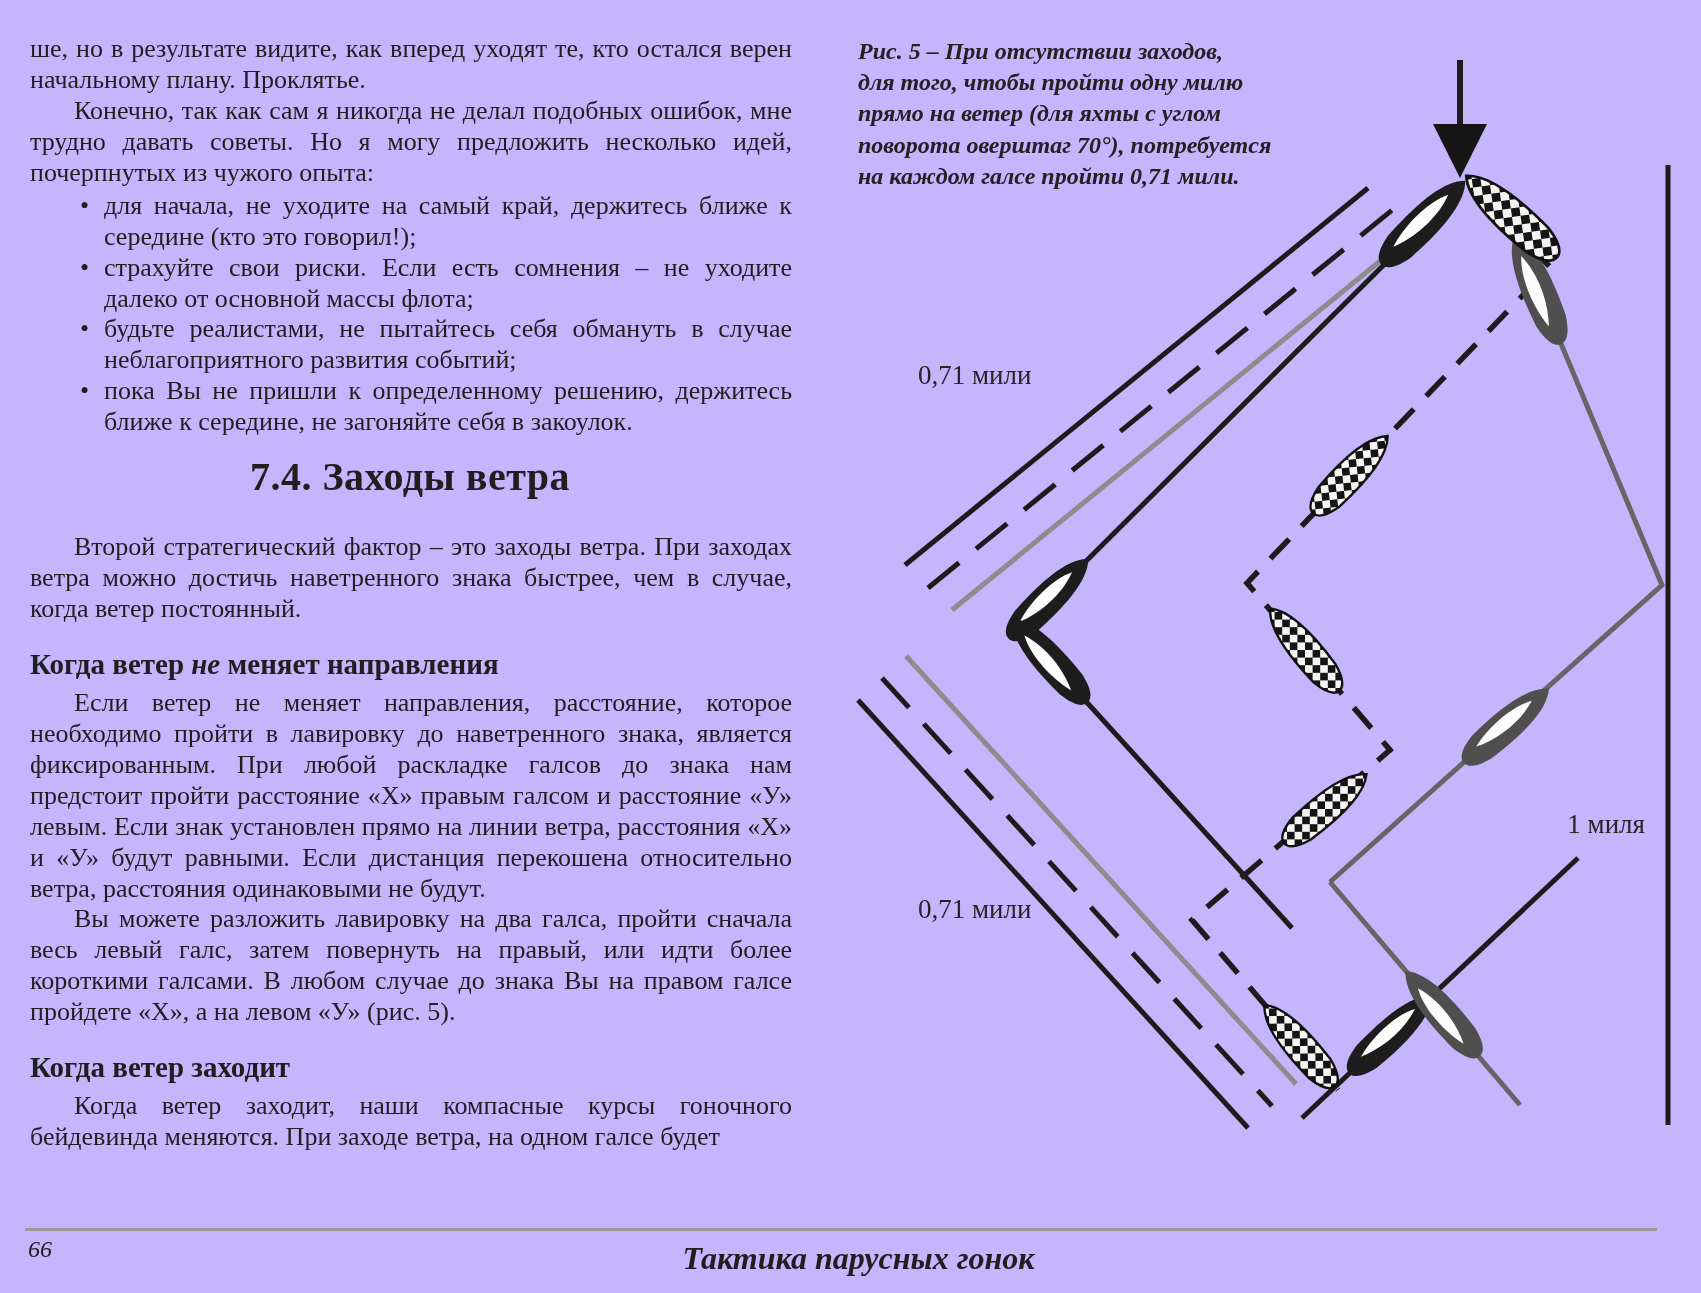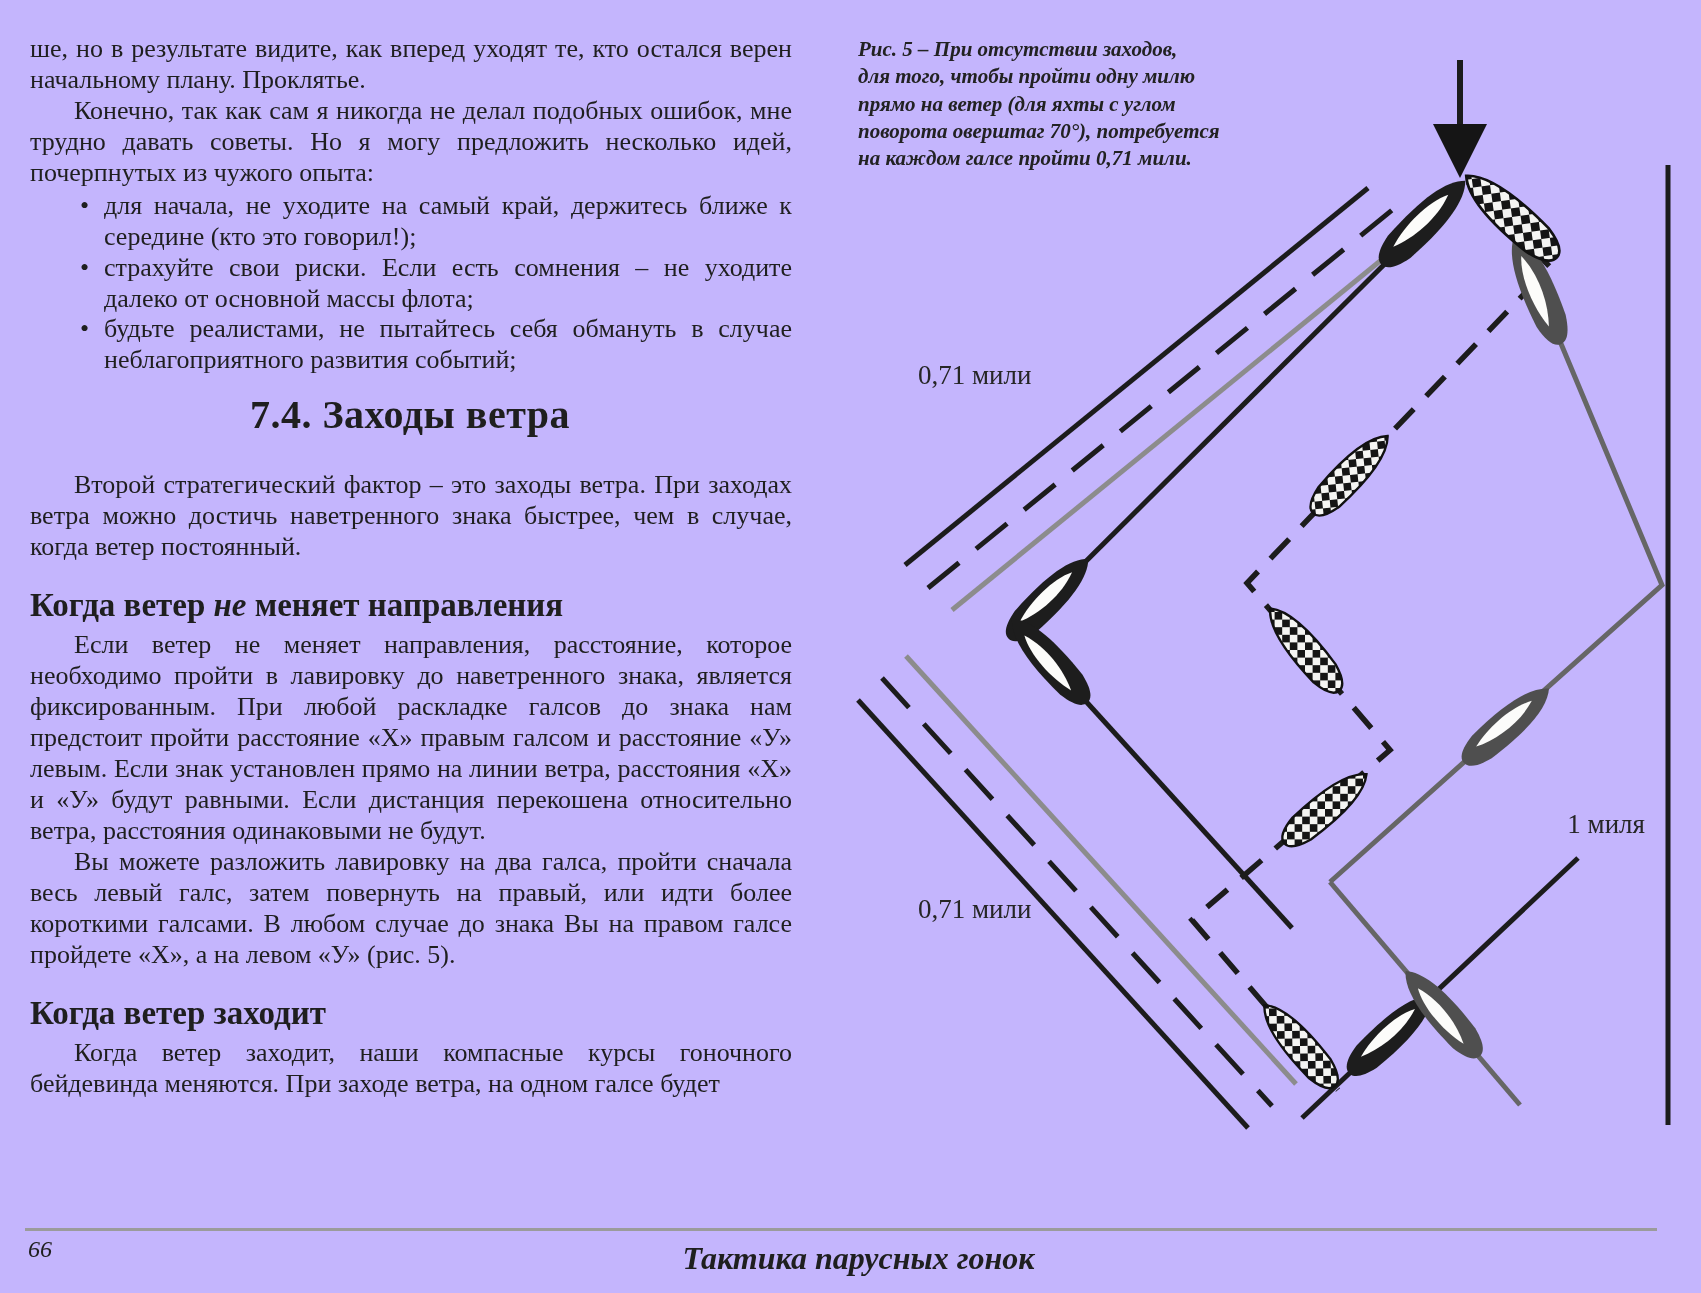--- a/index.html
+++ b/index.html
@@ -19,28 +19,28 @@
   .text-col p{margin:0;}
   p.ind{text-indent:44px;}
   ul.advice{list-style:none;margin:2px 0 0 0;padding:0 0 0 48px;}
   ul.advice li{position:relative;padding-left:26px;margin:0;}
   ul.advice li::before{content:"\2022";position:absolute;left:2px;top:0;}
   h2.sec{
     font-size:40px;line-height:1.05;margin:18px 0 34px -2px;
     font-weight:bold;letter-spacing:.5px;text-align:center;
   }
   h3.sub{
-    font-size:33px;line-height:1.1;margin:24px 0 7px 0;
+    font-size:29px;line-height:1.1;margin:24px 0 7px 0;
     font-weight:bold;text-align:left;
   }
   h3.sub .em{font-style:italic;}
   
   .fig-caption{
     position:absolute;left:858px;top:36px;width:470px;
-    font-size:21px;line-height:1.3;font-style:italic;font-weight:bold;
+    font-size:24px;line-height:1.3;font-style:italic;font-weight:bold;
     color:#222;
   }
   .diagram{position:absolute;left:770px;top:0;width:931px;height:1170px;}
   .ln{fill:none;stroke:#1c1c1c;stroke-width:5;stroke-linecap:butt;}
   .ln.gray{stroke:#8c8c8c;}
   .ln.route{stroke:#666;}
   .ln.dash{stroke-dasharray:40 22;}
   .ln.zig{stroke-width:5.5;stroke-dasharray:27 18;}
   .boat .lens{fill:#fcfcfa;}
   .boat.black .hull{fill:#1d1d1d;}
@@ -61,20 +61,21 @@
 
 <div class="page">
 
   <div class="text-col">
     <p>ше, но в результате видите, как вперед уходят те, кто остался верен начальному плану. Проклятье.</p>
     <p class="ind">Конечно, так как сам я никогда не делал подобных ошибок, мне трудно давать советы. Но я могу предложить несколько идей, почерпнутых из чужого опыта:</p>
     <ul class="advice">
       <li>для начала, не уходите на самый край, держитесь ближе к середине (кто это говорил!);</li>
       <li>страхуйте свои риски. Если есть сомнения – не уходите далеко от основной массы флота;</li>
       <li>будьте реалистами, не пытайтесь себя обмануть в случае неблагоприятного развития событий;</li>
+      <li>пока Вы не пришли к определенному решению, держитесь ближе к середине, не загоняйте себя в закоулок.</li>
     </ul>
 
     <h2 class="sec">7.4. Заходы ветра</h2>
     <p class="ind">Второй стратегический фактор – это заходы ветра. При заходах ветра можно достичь наветренного знака быстрее, чем в случае, когда ветер постоянный.</p>
 
     <h3 class="sub"><span>Когда ветер </span><span class="em">не</span><span> меняет направления</span></h3>
     <p class="ind">Если ветер не меняет направления, расстояние, которое необходимо пройти в лавировку до наветренного знака, является фиксированным. При любой раскладке галсов до знака нам предстоит пройти расстояние «Х» правым галсом и расстояние «У» левым. Если знак установлен прямо на линии ветра, расстояния «Х» и «У» будут равными. Если дистанция перекошена относительно ветра, расстояния одинаковыми не будут.</p>
     <p class="ind">Вы можете разложить лавировку на два галса, пройти сначала весь левый галс, затем повернуть на правый, или идти более короткими галсами. В любом случае до знака Вы на правом галсе пройдете «Х», а на левом «У» (рис. 5).</p>
 
     <h3 class="sub">Когда ветер заходит</h3>

